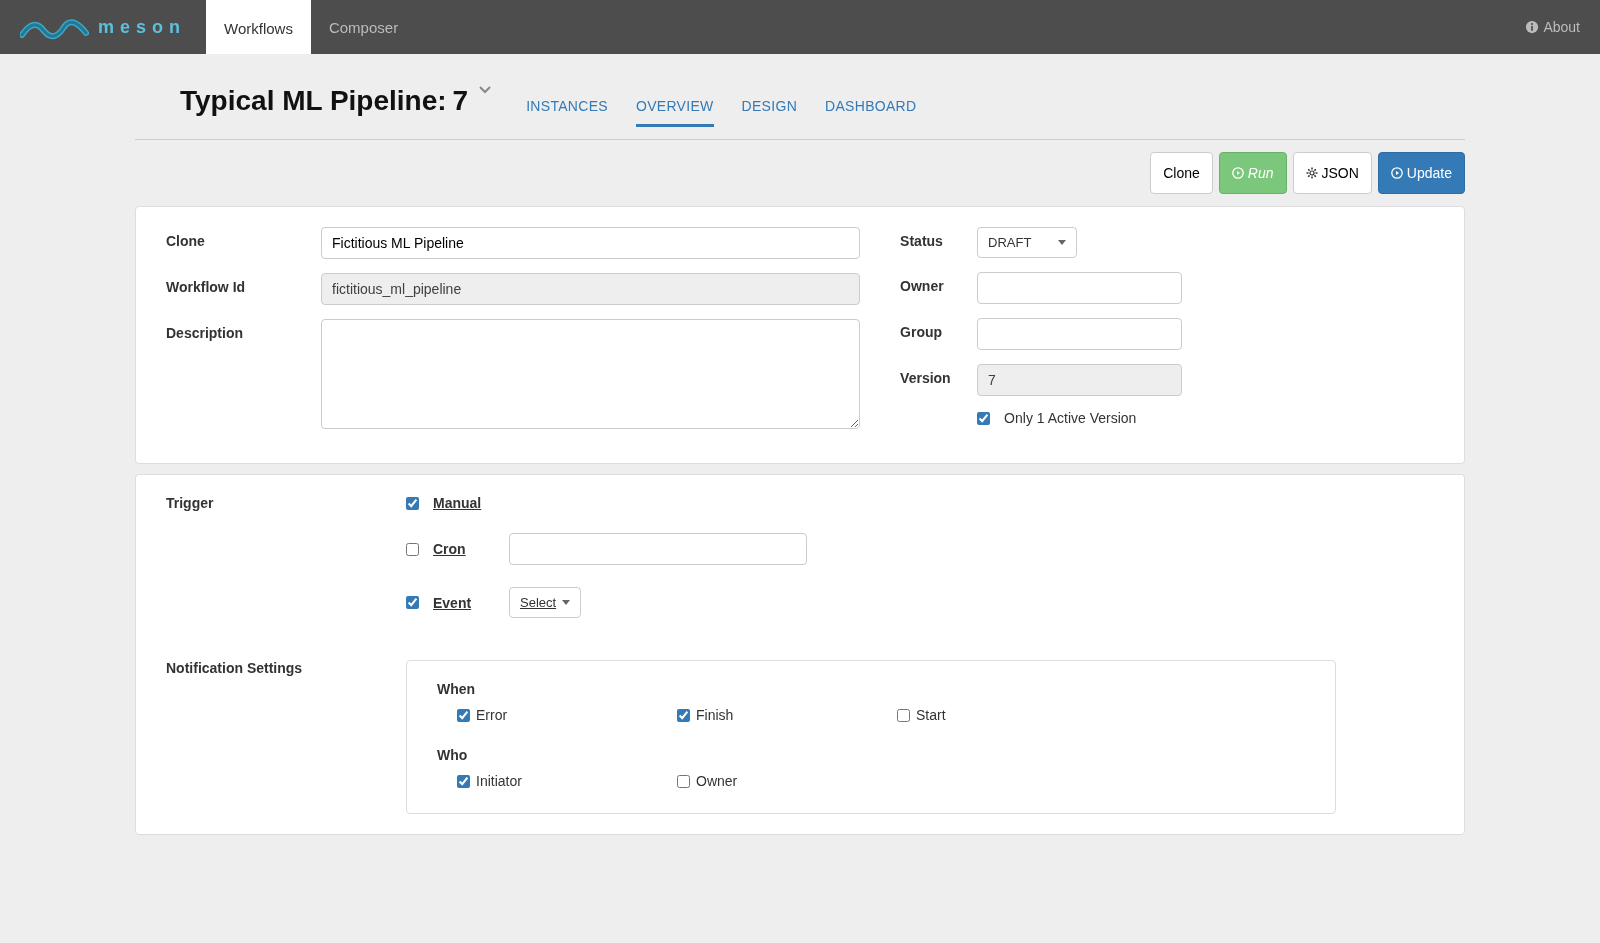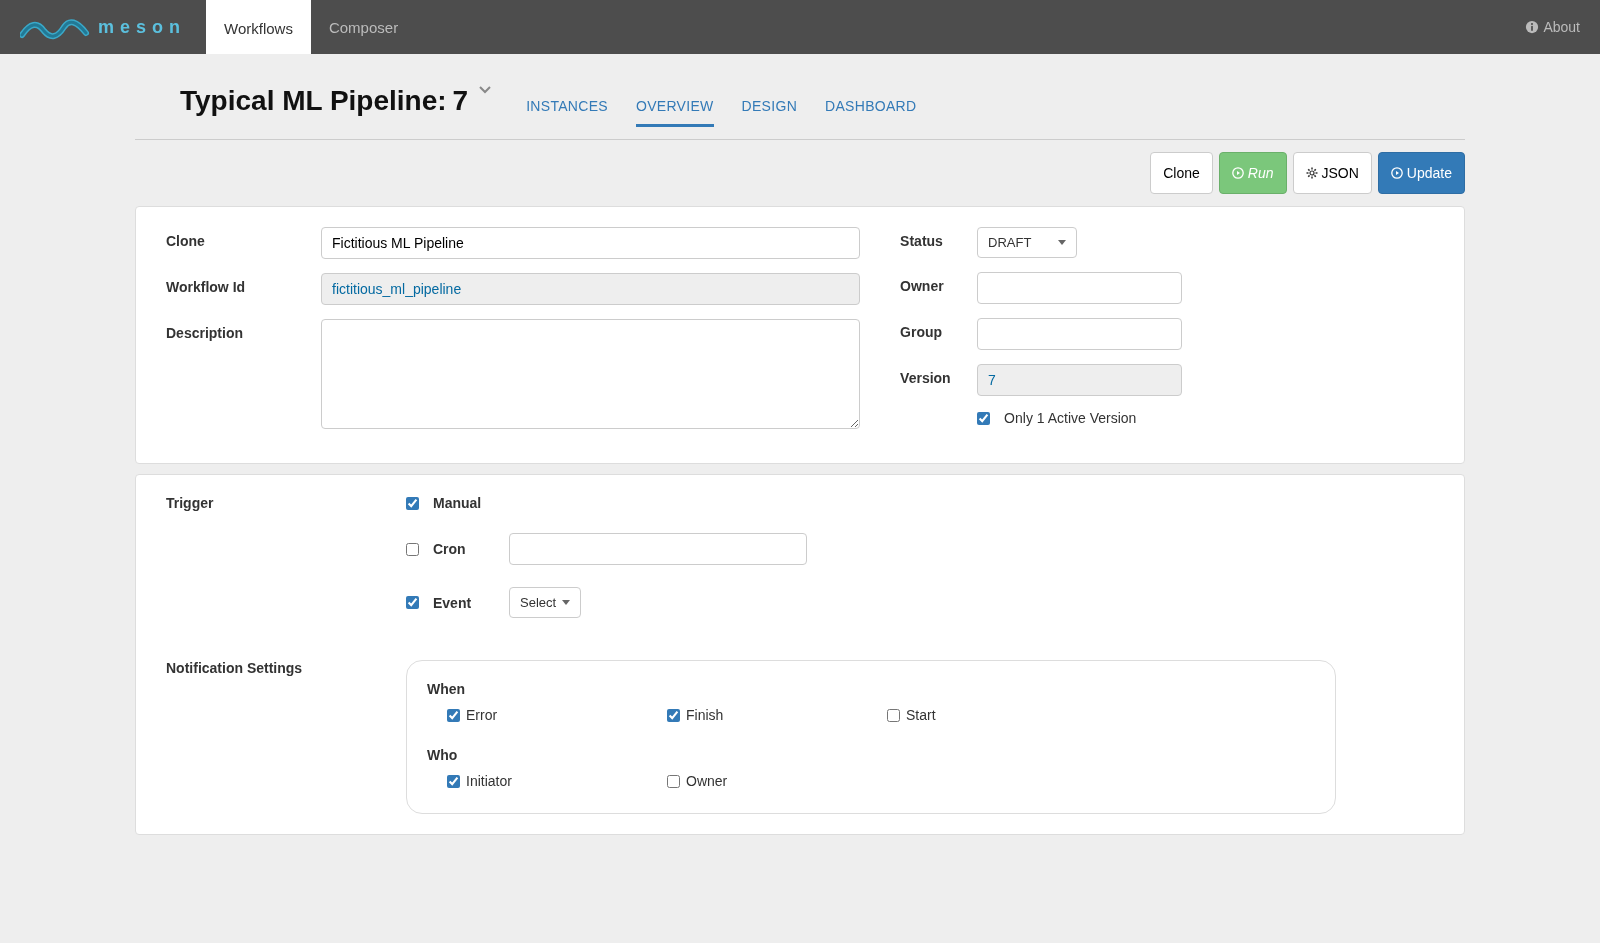--- a/index.html
+++ b/index.html
@@ -139,21 +139,21 @@
   }
   .form-label.narrow { width: 77px; }
   .form-control {
     flex: 1 1 auto;
     border: 1px solid #ccc;
     border-radius: 4px;
     padding: 7px 10px;
     font-size: 14px;
     max-width: 600px;
   }
-  .form-control.disabled { background: #eee; color: #0369a1; }
+  .form-control.disabled { background: #eee; color: #404040; }
   textarea.form-control { height: 110px; resize: both; }
   .small-input { max-width: 205px; }
   .select-like {
     border: 1px solid #ccc;
     border-radius: 4px;
     padding: 7px 10px;
     background: #fff;
     display: inline-flex;
     align-items: center;
     justify-content: space-between;
@@ -177,40 +177,40 @@
   }
   input[type=checkbox] { accent-color: #337ab7; width: 13px; height: 13px; }
 
   
   .section-label {
     font-weight: 700;
     font-size: 14px;
   }
   .trigger-grid { display: flex; }
   .trigger-left { width: 240px; }
-  .trigger-body { flex: 1; }
+  .trigger-body { flex: 1; text-decoration: underline; }
   .trigger-row {
     display: flex;
     align-items: center;
     margin-bottom: 22px;
     gap: 14px;
   }
   .trigger-name { width: 62px; font-weight: 700; font-size: 14px; }
   .cron-input { width: 298px; border: 1px solid #ccc; border-radius: 4px; padding: 7px 10px; font-size: 14px; }
 
   .notif-settings {
     display: flex;
     margin-top: 20px;
   }
   .notif-left { width: 240px; }
   .notif-box {
     flex: 1;
     border: 1px solid #ddd;
-    border-radius: 16px;
-    padding: 20px 20px;
+    border-radius: 4px;
+    padding: 20px 30px;
     max-width: 930px;
   }
   .notif-heading { font-weight: 700; margin-bottom: 10px; font-size: 14px; }
   .notif-row { display: flex; gap: 120px; margin-bottom: 24px; padding-left: 20px; }
   .notif-item { display: flex; align-items: center; gap: 6px; font-size: 14px; min-width: 100px; }
 
   svg { display: block; }
 </style>
 </head>
 <body>

